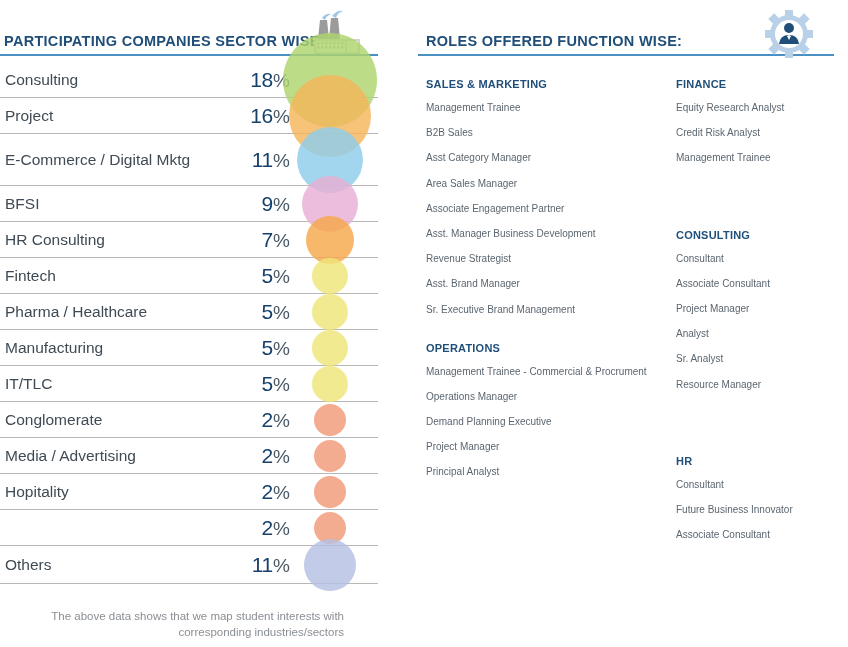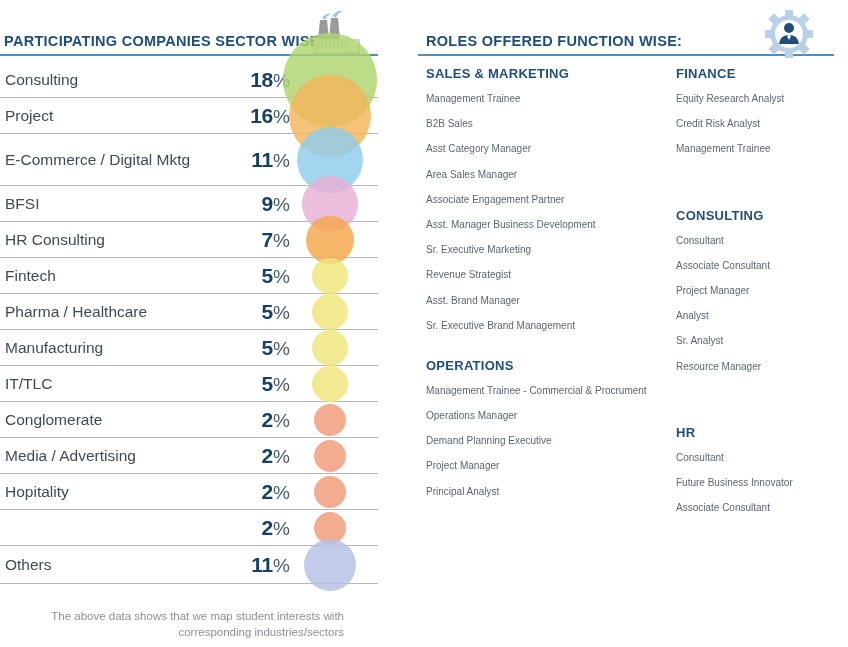--- a/index.html
+++ b/index.html
@@ -83,21 +83,21 @@
     position: absolute;
     right: 88px;
     top: 50%;
     transform: translateY(-50%);
     font-size: 15px;
     color: #16406b;
     white-space: nowrap;
   }
   .sector-pct .num {
     font-size: 21px;
-    font-weight: bold;
+    font-weight: normal;
     letter-spacing: -0.01em;
     margin-top: 32px;
   }
   .sector-pct .sym {
     font-size: 19px;
     font-weight: normal;
     color: #4b5a68;
   }
 
   
@@ -150,25 +150,25 @@
     left: 0;
     top: 66px;
     width: 430px;
     display: flex;
   }
   .roles-col { width: 250px; }
   .roles-col.narrow { width: 180px; }
 
   .role-group { margin-bottom: 26px; }
   .role-group-title {
-    font-size: 13px;
+    font-size: 11px;
     font-weight: bold;
     color: #1f4e79;
     letter-spacing: 0.02em;
-    margin: 0 0 12px 8px;
+    margin: 12px 0 12px 8px;
   }
   .role-item {
     font-size: 10px;
     color: #5b6670;
     line-height: 1.22;
     margin: 12px 0 13px 8px;
   }
   .spacer-gap { height: 26px; }
 </style>
 </head>
@@ -317,21 +317,20 @@
   <div class="roles-columns">
       <div class="roles-col">
         <div class="role-group">
           <div class="role-group-title">SALES &amp; MARKETING</div>
           <div class="role-item">Management Trainee</div>
           <div class="role-item">B2B Sales</div>
           <div class="role-item">Asst Category Manager</div>
           <div class="role-item">Area Sales Manager</div>
           <div class="role-item">Associate Engagement Partner</div>
           <div class="role-item">Asst. Manager Business Development</div>
-          <div class="role-item">Sr. Executive Marketing</div>
           <div class="role-item">Revenue Strategist</div>
           <div class="role-item">Asst. Brand Manager</div>
           <div class="role-item">Sr. Executive Brand Management</div>
         </div>
         <div class="role-group">
           <div class="role-group-title">OPERATIONS</div>
           <div class="role-item">Management Trainee - Commercial &amp; Procrument</div>
           <div class="role-item">Operations Manager</div>
           <div class="role-item">Demand Planning Executive</div>
           <div class="role-item">Project Manager</div>

